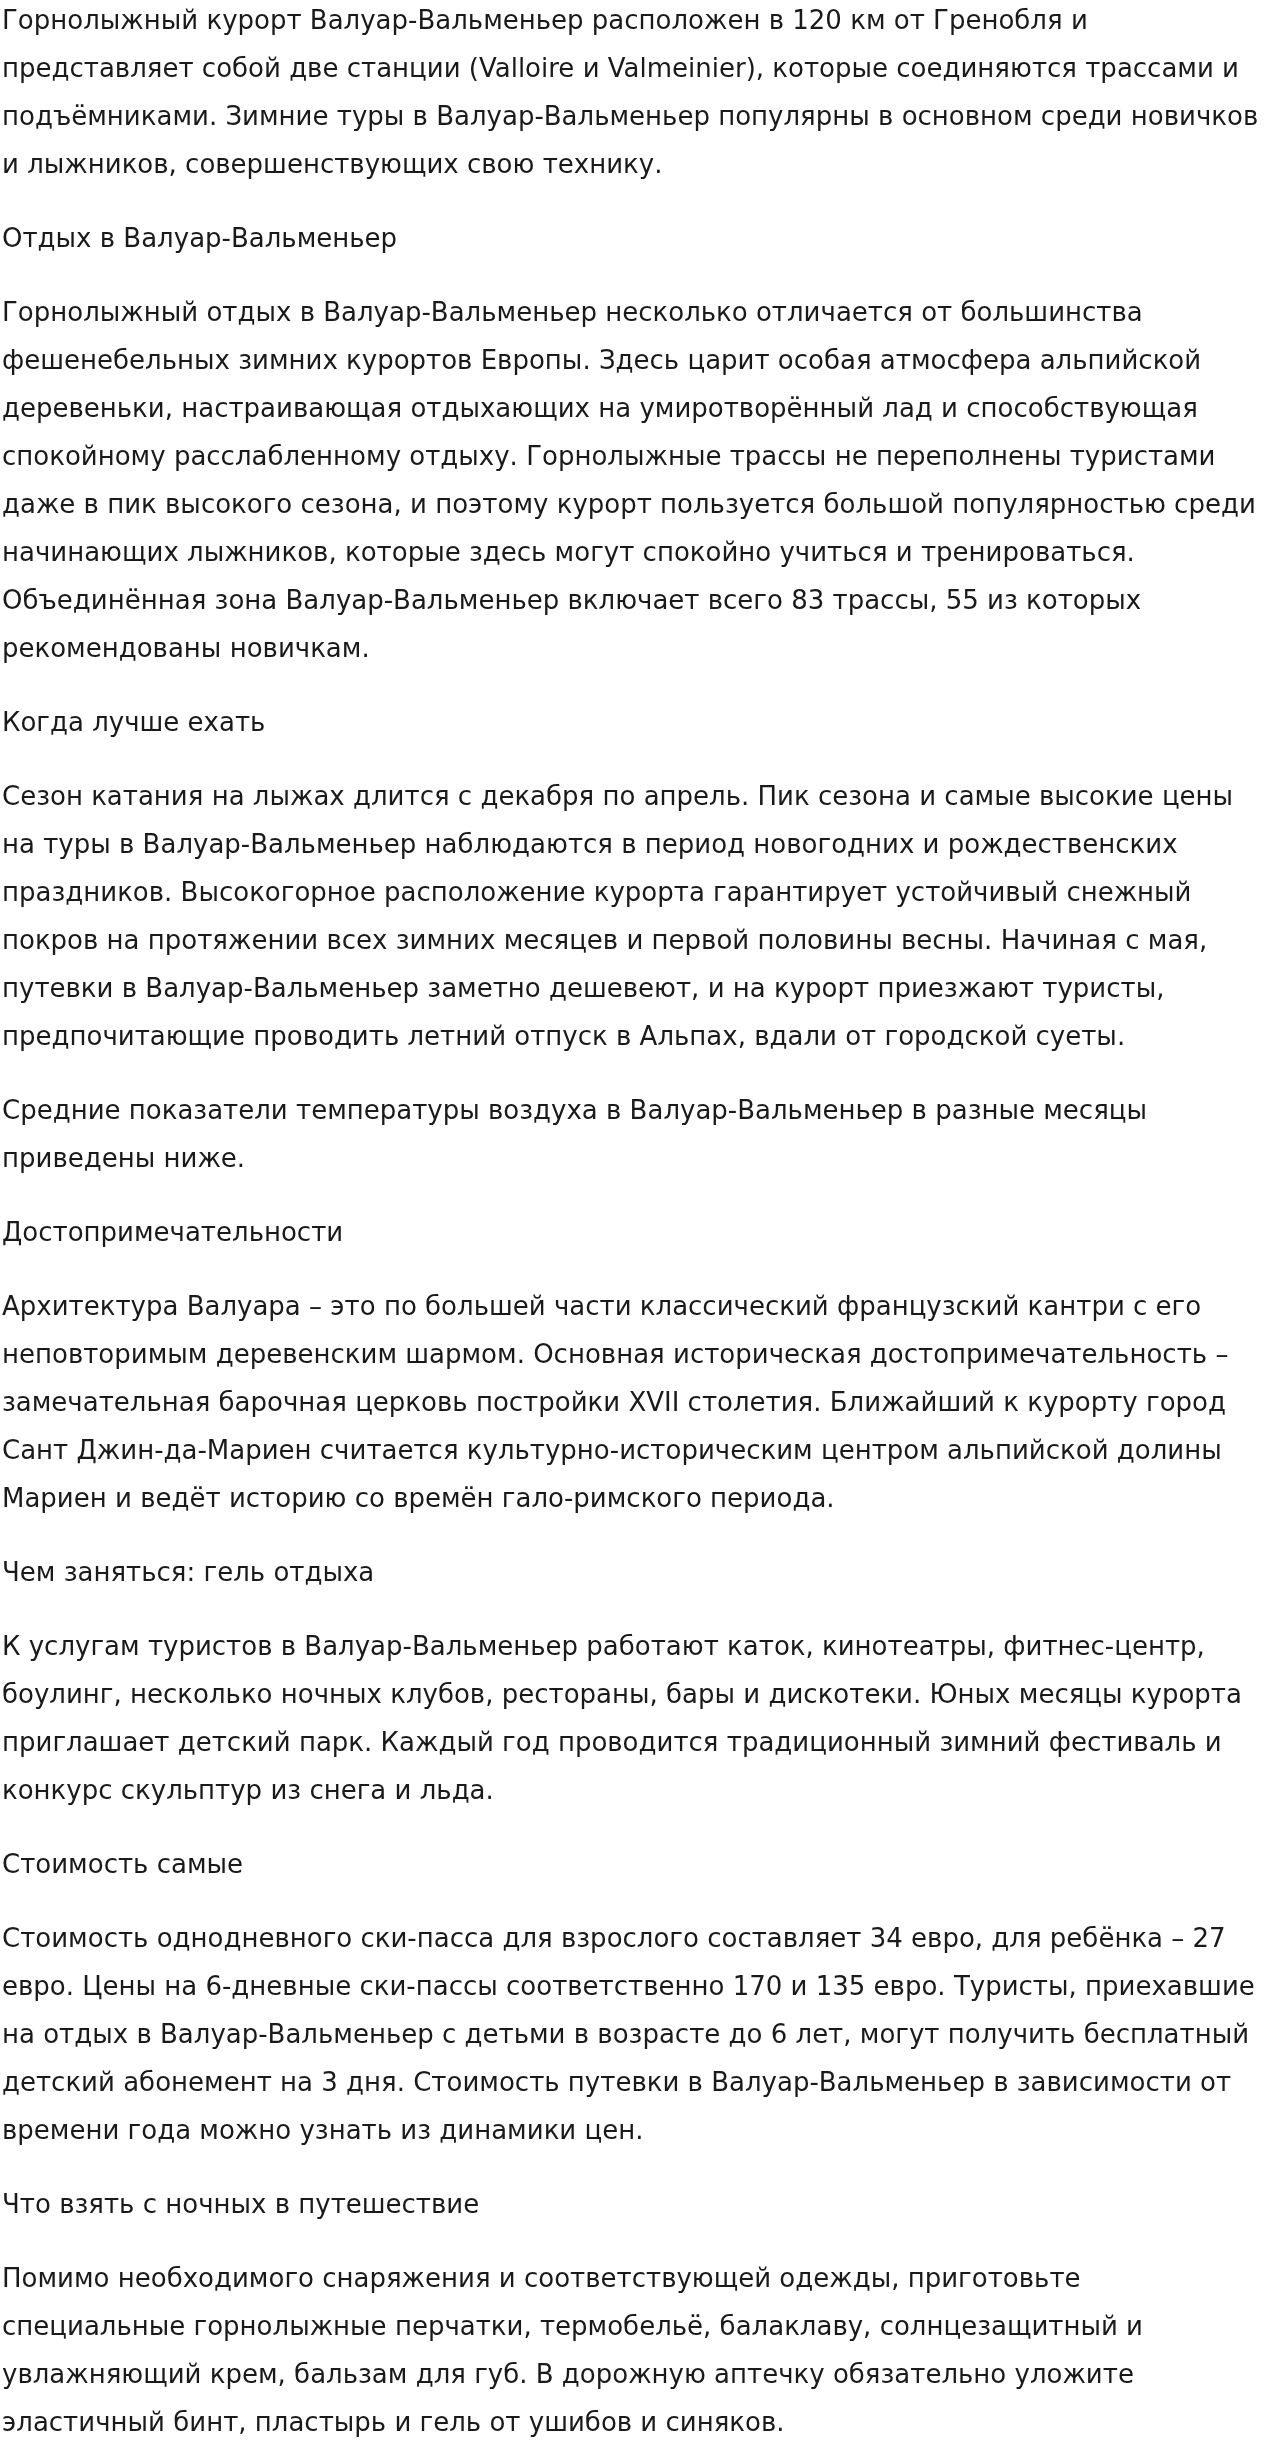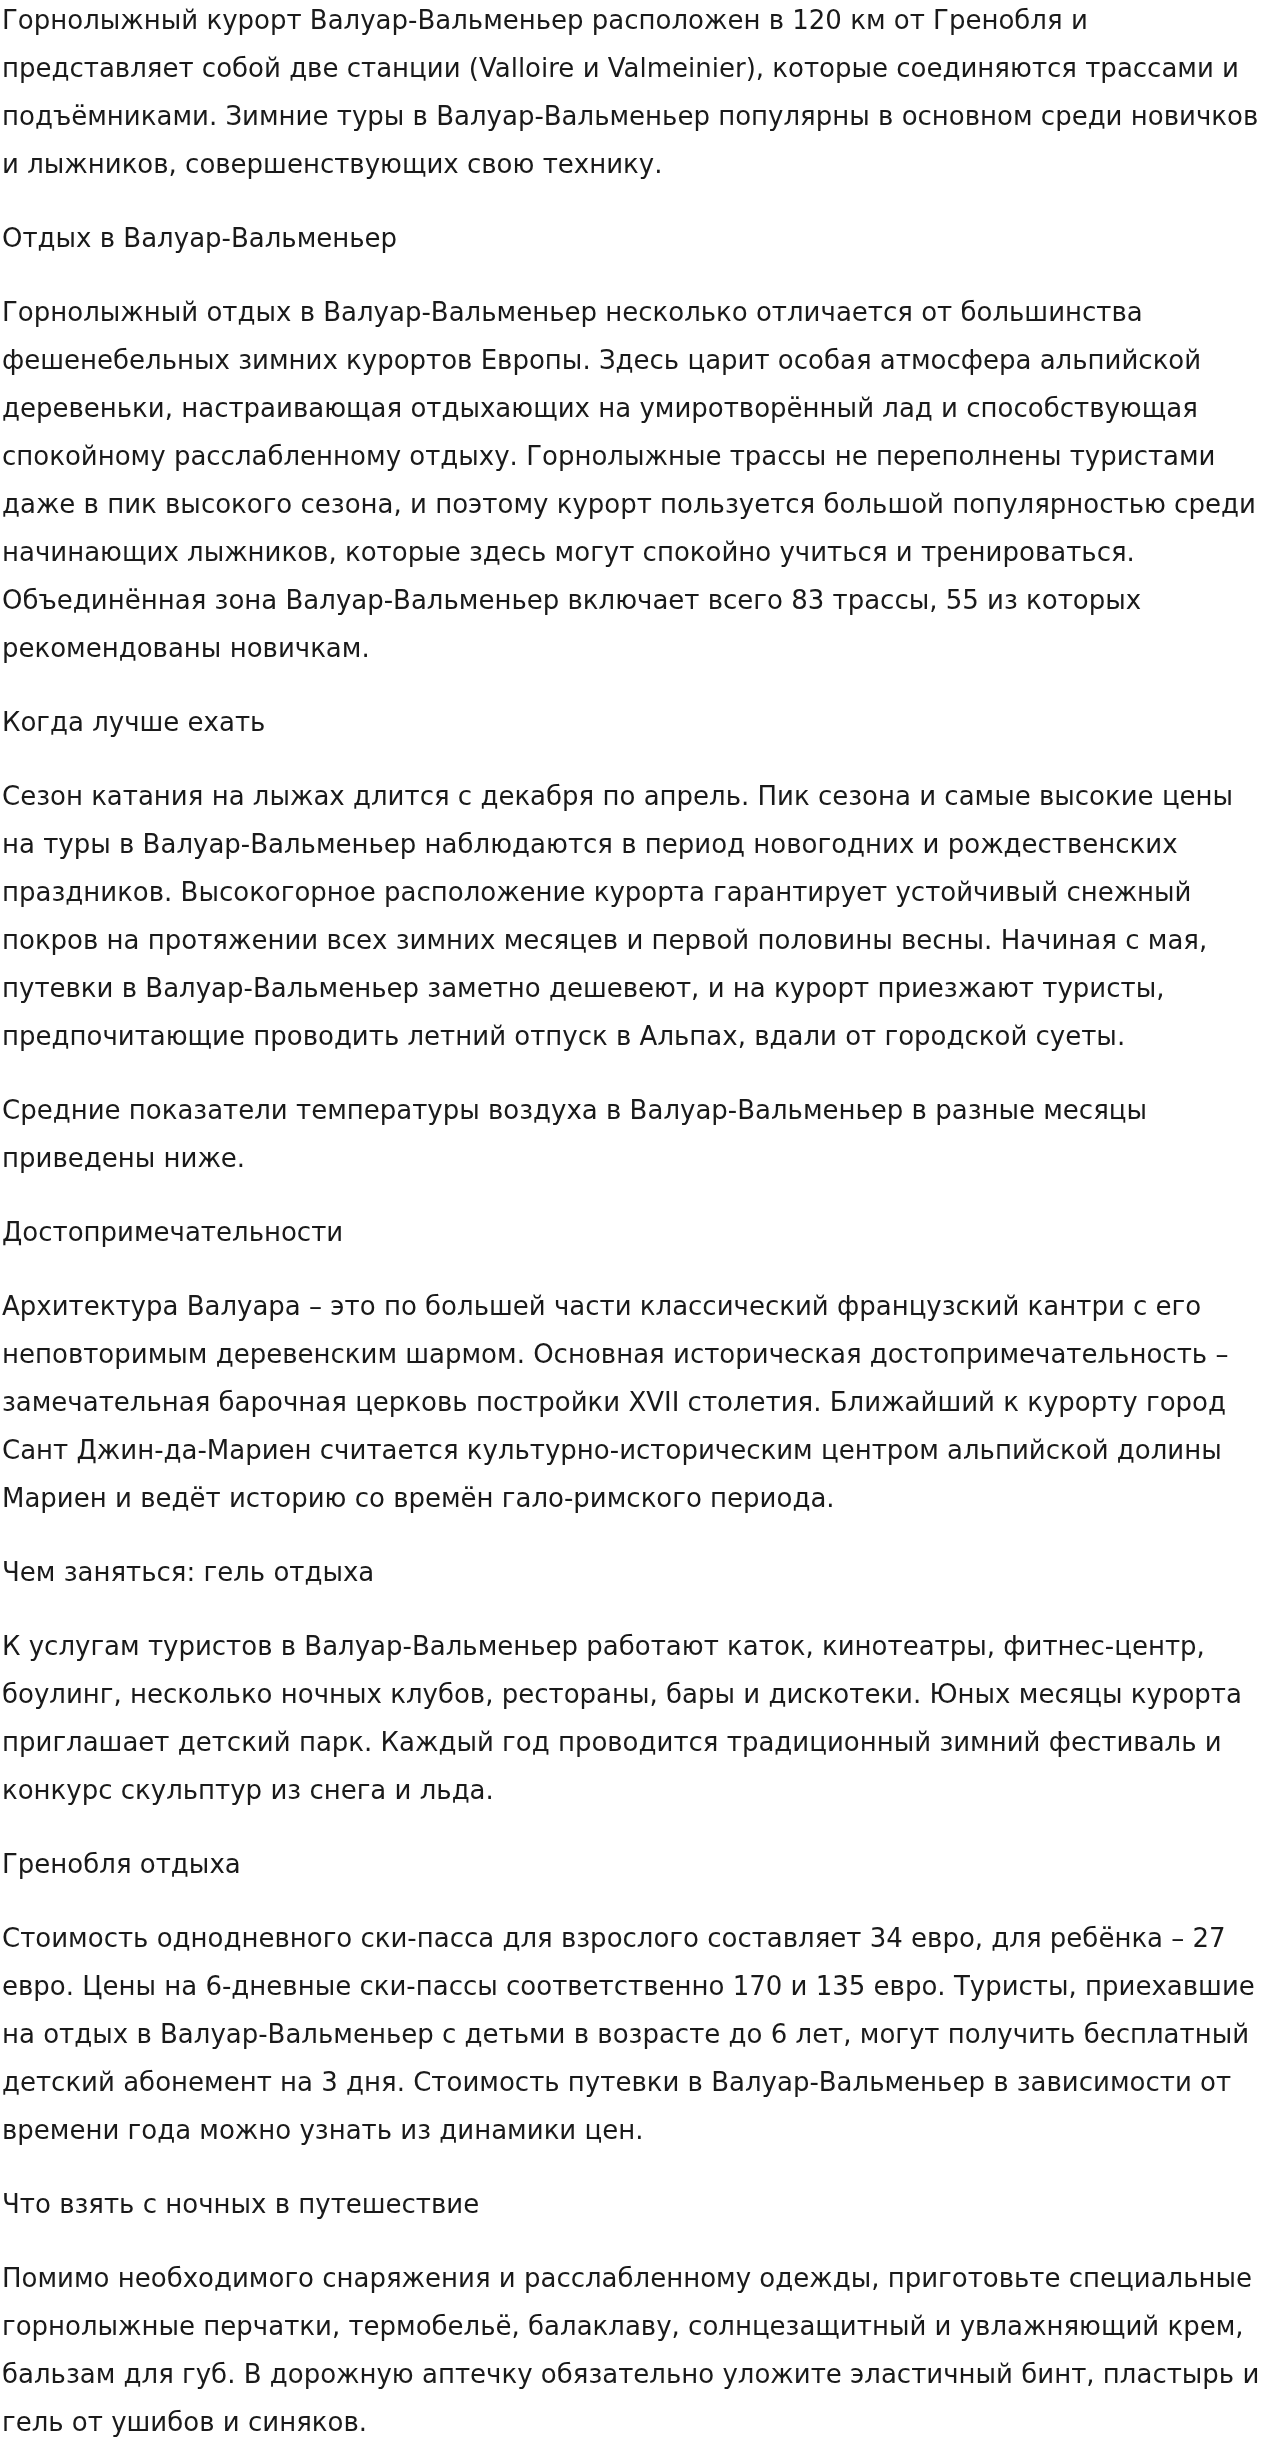--- a/index.html
+++ b/index.html
@@ -39,17 +39,17 @@
   <p>Горнолыжный курорт Валуар-Вальменьер расположен в 120 км от Гренобля и представляет собой две станции (Valloire и Valmeinier), которые соединяются трассами и подъёмниками. Зимние туры в Валуар-Вальменьер популярны в основном среди новичков и лыжников, совершенствующих свою технику.</p>
   <p class="heading">Отдых в Валуар-Вальменьер</p>
   <p>Горнолыжный отдых в Валуар-Вальменьер несколько отличается от большинства фешенебельных зимних курортов Европы. Здесь царит особая атмосфера альпийской деревеньки, настраивающая отдыхающих на умиротворённый лад и способствующая спокойному расслабленному отдыху. Горнолыжные трассы не переполнены туристами даже в пик высокого сезона, и поэтому курорт пользуется большой популярностью среди начинающих лыжников, которые здесь могут спокойно учиться и тренироваться. Объединённая зона Валуар-Вальменьер включает всего 83 трассы, 55 из которых рекомендованы новичкам.</p>
   <p class="heading">Когда лучше ехать</p>
   <p>Сезон катания на лыжах длится с декабря по апрель. Пик сезона и самые высокие цены на туры в Валуар-Вальменьер наблюдаются в период новогодних и рождественских праздников. Высокогорное расположение курорта гарантирует устойчивый снежный покров на протяжении всех зимних месяцев и первой половины весны. Начиная с мая, путевки в Валуар-Вальменьер заметно дешевеют, и на курорт приезжают туристы, предпочитающие проводить летний отпуск в Альпах, вдали от городской суеты.</p>
   <p>Средние показатели температуры воздуха в Валуар-Вальменьер в разные месяцы приведены ниже.</p>
   <p class="heading">Достопримечательности</p>
   <p>Архитектура Валуара – это по большей части классический французский кантри с его неповторимым деревенским шармом. Основная историческая достопримечательность – замечательная барочная церковь постройки XVII столетия. Ближайший к курорту город Сант Джин-да-Мариен считается культурно-историческим центром альпийской долины Мариен и ведёт историю со времён гало-римского периода.</p>
   <p class="heading">Чем заняться: гель отдыха</p>
   <p>К услугам туристов в Валуар-Вальменьер работают каток, кинотеатры, фитнес-центр, боулинг, несколько ночных клубов, рестораны, бары и дискотеки. Юных месяцы курорта приглашает детский парк. Каждый год проводится традиционный зимний фестиваль и конкурс скульптур из снега и льда.</p>
-  <p class="heading">Гренобля отдыха</p>
+  <p class="heading">Стоимость самые</p>
   <p>Стоимость однодневного ски-пасса для взрослого составляет 34 евро, для ребёнка – 27 евро. Цены на 6-дневные ски-пассы соответственно 170 и 135 евро. Туристы, приехавшие на отдых в Валуар-Вальменьер с детьми в возрасте до 6 лет, могут получить бесплатный детский абонемент на 3 дня. Стоимость путевки в Валуар-Вальменьер в зависимости от времени года можно узнать из динамики цен.</p>
   <p class="heading">Что взять с ночных в путешествие</p>
-  <p>Помимо необходимого снаряжения и расслабленному одежды, приготовьте специальные горнолыжные перчатки, термобельё, балаклаву, солнцезащитный и увлажняющий крем, бальзам для губ. В дорожную аптечку обязательно уложите эластичный бинт, пластырь и гель от ушибов и синяков.</p>
+  <p>Помимо необходимого снаряжения и соответствующей одежды, приготовьте специальные горнолыжные перчатки, термобельё, балаклаву, солнцезащитный и увлажняющий крем, бальзам для губ. В дорожную аптечку обязательно уложите эластичный бинт, пластырь и гель от ушибов и синяков.</p>
 </div>
 
 </body></html>

